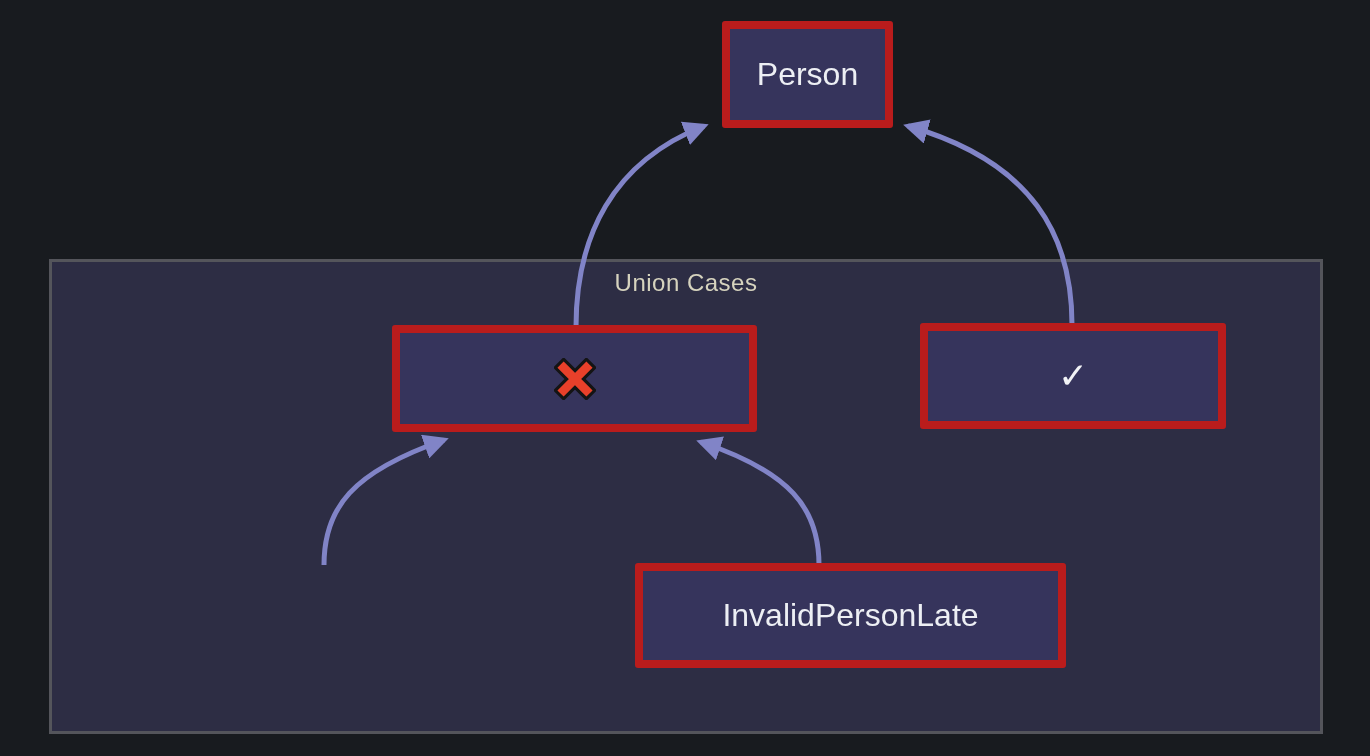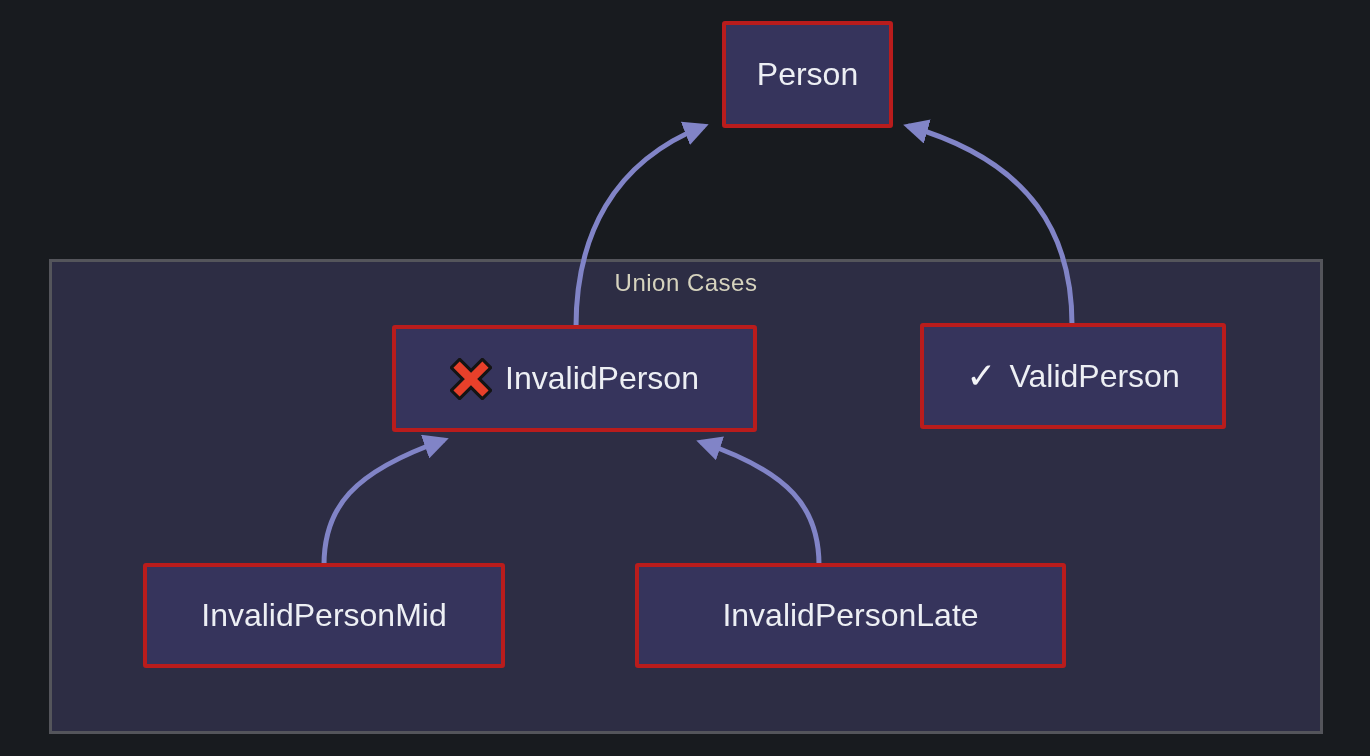--- a/index.html
+++ b/index.html
@@ -41,21 +41,21 @@
     position: absolute;
     left: 0;
     top: 0;
     z-index: 3;
     pointer-events: none;
   }
   .node {
     position: absolute;
     box-sizing: border-box;
     background: #36345C;
-    border: 4px solid #b91c1c;
+    border: 8px solid #b91c1c;
     border-radius: 3px;
     color: #EDEFF4;
     font-size: 32px;
     display: flex;
     align-items: center;
     justify-content: center;
     gap: 13px;
     z-index: 4;
     white-space: nowrap;
   }
@@ -99,29 +99,24 @@
     <span>Person</span>
   </div>
 
   <div class="node" id="node-invalid-person">
     <span class="icon">
       <svg width="42" height="42" viewBox="0 0 48 48" aria-hidden="true">
         <path d="M11 11 L37 37 M37 11 L11 37" stroke="#141414" stroke-width="17" stroke-linecap="square"></path>
         <path d="M11 11 L37 37 M37 11 L11 37" stroke="#E8402A" stroke-width="10" stroke-linecap="square"></path>
       </svg>
     </span>
-    <span>InvalidPerson</span>
   </div>
 
   <div class="node" id="node-valid-person">
     <span class="icon check-glyph">✓</span>
-    <span>ValidPerson</span>
   </div>
 
-  <div class="node" id="node-invalid-mid">
-    <span>InvalidPersonMid</span>
-  </div>
 
   <div class="node" id="node-invalid-late">
     <span>InvalidPersonLate</span>
   </div>
 
 </div>
 
 </body></html>

